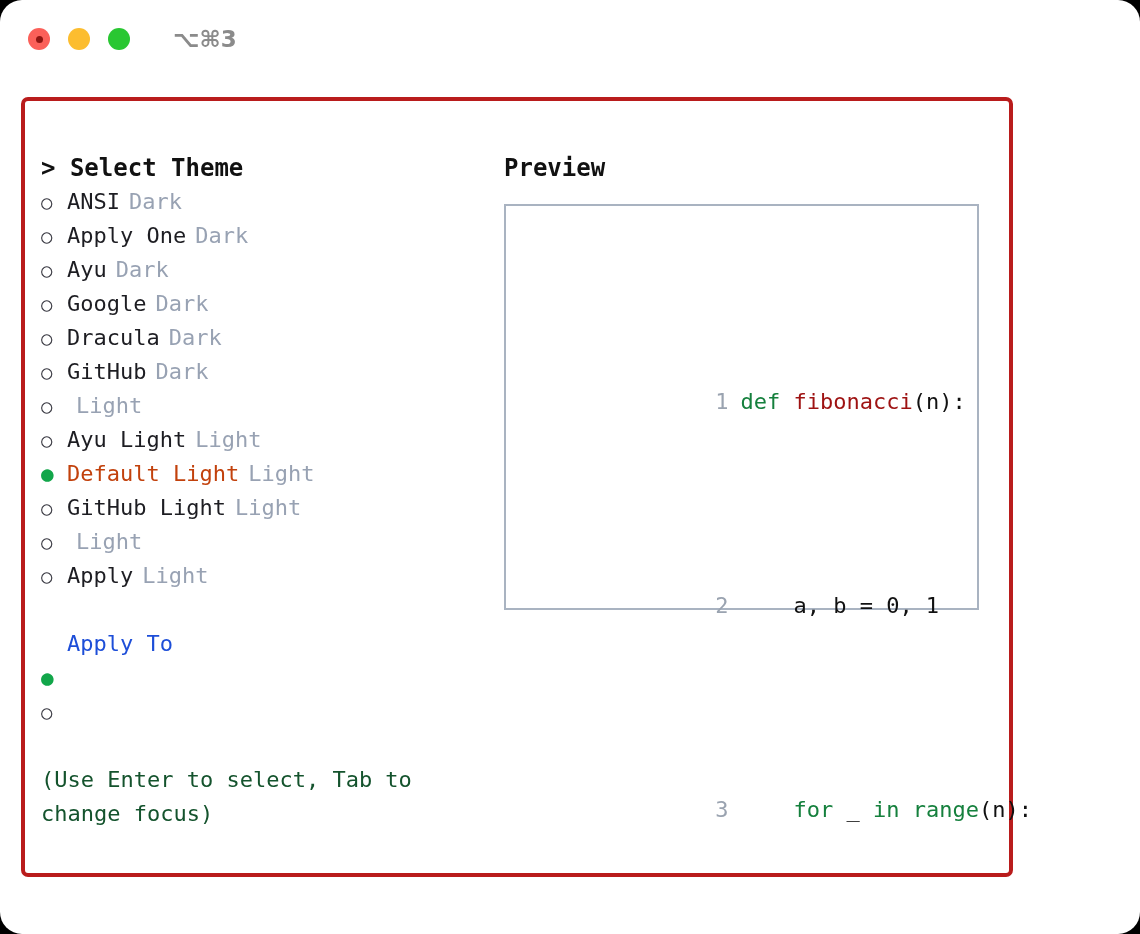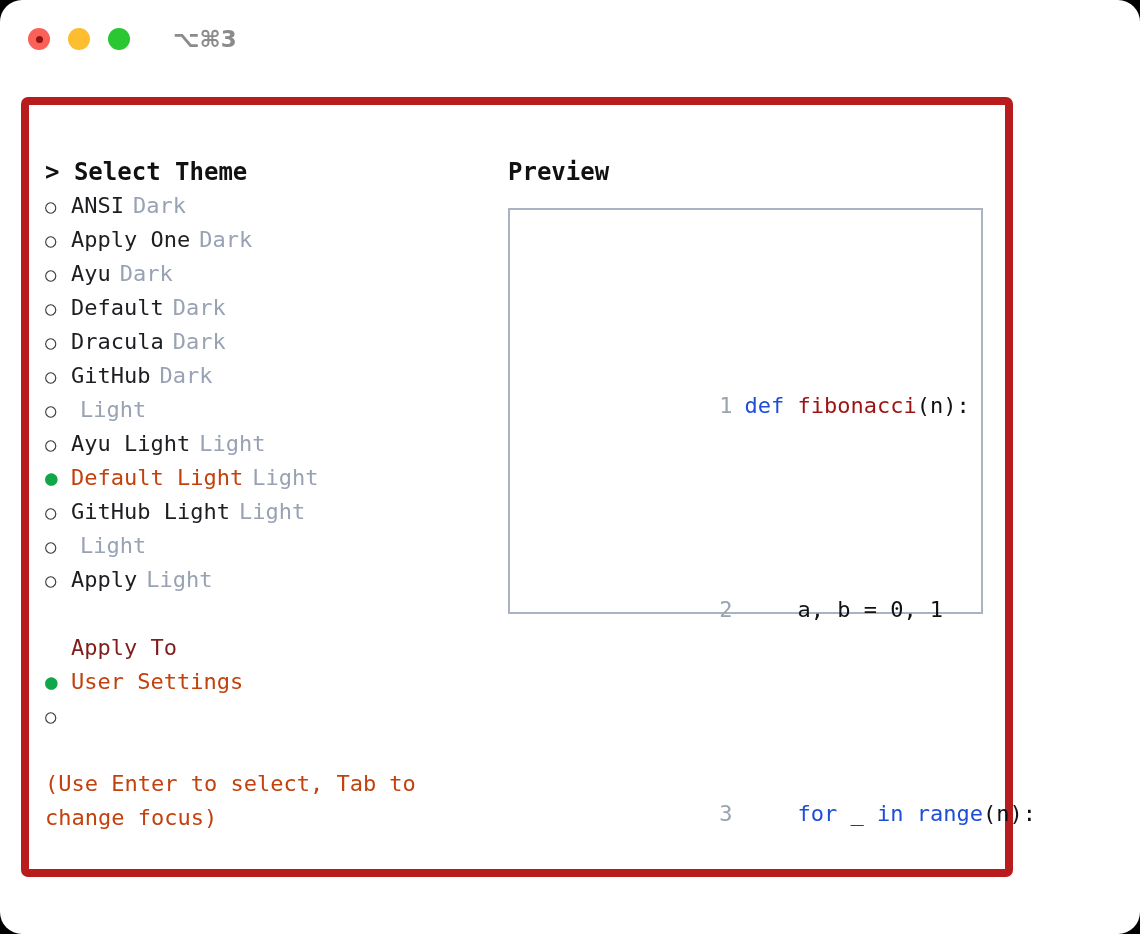--- a/index.html
+++ b/index.html
@@ -67,21 +67,21 @@
     font-family: "DejaVu Sans", sans-serif;
   }
 
   
   .panel {
     position: absolute;
     left: 21px;
     top: 97px;
     width: 992px;
     height: 780px;
-    border: 8px solid #b91c1c;
+    border: 4px solid #b91c1c;
     border-radius: 7px;
     background: #ffffff;
     box-sizing: border-box;
   }
 
   .panel-inner {
     position: absolute;
     left: 0; top: 0;
     width: 100%;
     height: 100%;
@@ -129,31 +129,31 @@
     color: #c2410c;
   }
   .opt-cat {
     color: #98a2b3;
     margin-left: 9px;
   }
 
   .apply-head {
     margin-top: 34px;
     font-size: 22px;
-    color: #7f1d1d;
+    color: #1d4ed8;
     line-height: 34px;
     padding-left: 26px;
     white-space: pre;
     font-family: "DejaVu Sans Mono", monospace;
   }
 
   .hint {
     margin-top: 34px;
     font-size: 22px;
-    color: #c2410c;
+    color: #14532d;
     line-height: 34px;
     width: 400px;
     white-space: normal;
     font-family: "DejaVu Sans Mono", monospace;
   }
 
   
   .right-col {
     position: absolute;
     left: 479px;
@@ -187,21 +187,21 @@
   }
   .code-line { white-space: pre; }
   .ln {
     color: #9aa3b0;
     display: inline-block;
     width: 24px;
     text-align: right;
     margin-right: 12px;
   }
 
-  .tok-kw   { color: #1d4ed8; }
+  .tok-kw   { color: #15803d; }
   .tok-fn   { color: #9e1212; }
   .tok-plain{ color: #111111; }
 </style>
 </head>
 <body>
 
 <div class="window">
 
   <div class="titlebar">
     <div class="lights">
@@ -236,21 +236,21 @@
           </div>
 
           <div class="opt-row">
             <span class="opt-marker">○</span>
             <span class="opt-label">Ayu</span>
             <span class="opt-cat">Dark</span>
           </div>
 
           <div class="opt-row">
             <span class="opt-marker">○</span>
-            <span class="opt-label">Default</span>
+            <span class="opt-label">Google</span>
             <span class="opt-cat">Dark</span>
           </div>
 
           <div class="opt-row">
             <span class="opt-marker">○</span>
             <span class="opt-label">Dracula</span>
             <span class="opt-cat">Dark</span>
           </div>
 
           <div class="opt-row">
@@ -293,21 +293,20 @@
             <span class="opt-cat">Light</span>
           </div>
 
         </div>
 
         <div class="apply-head">Apply To</div>
 
         <div>
           <div class="opt-row selected">
             <span class="opt-marker selected">●</span>
-            <span class="opt-label">User Settings</span>
           </div>
           <div class="opt-row">
             <span class="opt-marker">○</span>
           </div>
         </div>
 
         <div class="hint">(Use Enter to select, Tab to change focus)</div>
 
       </div>
 

